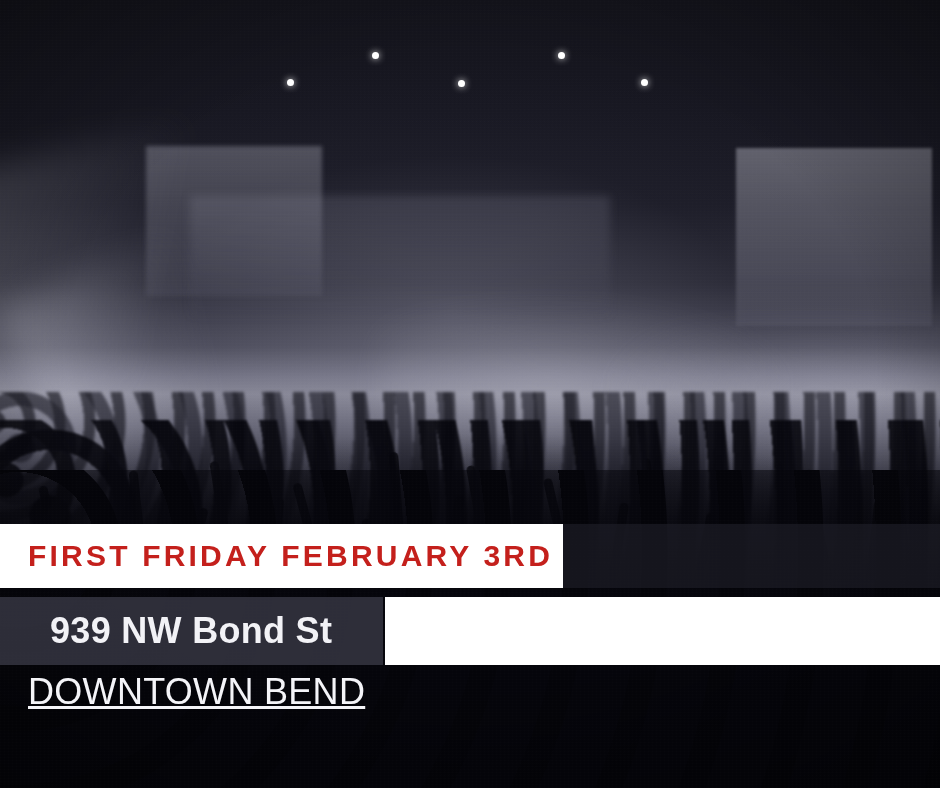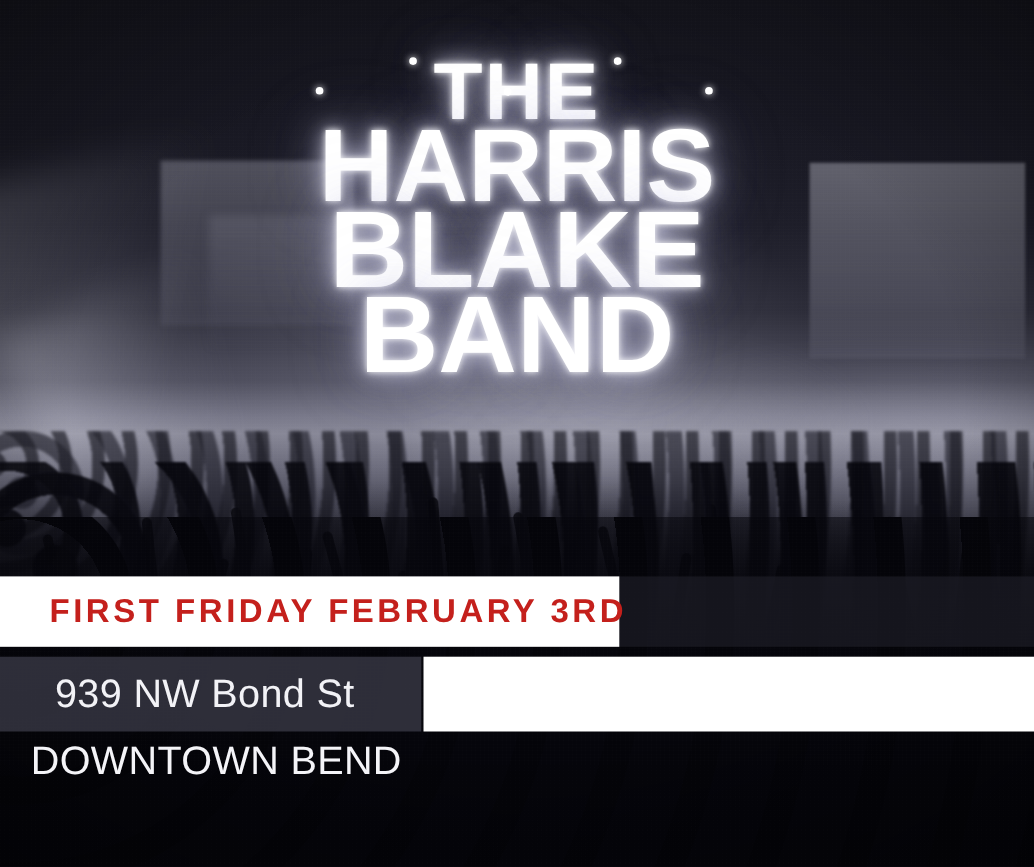--- a/index.html
+++ b/index.html
@@ -202,21 +202,21 @@
     background: rgba(32,32,42,0.62);
   }
   .date-band {
     position: absolute;
     left: 0; top: 524px;
     width: 563px; height: 64px;
     background: #ffffff;
   }
   .date-text {
     position: absolute;
-    left: 45px; top: 524px;
+    left: 28px; top: 524px;
     height: 64px;
     display: flex;
     align-items: center;
     font-family: "Liberation Sans", sans-serif;
     font-weight: bold;
     font-size: 30px;
     letter-spacing: 3.2px;
     color: #c4201c;
     white-space: nowrap;
   }
@@ -248,38 +248,39 @@
     width: 555px; height: 68px;
     background: #ffffff;
   }
   .addr-line1 {
     position: absolute;
     left: 50px; top: 597px;
     height: 68px;
     display: flex;
     align-items: center;
     font-family: "Liberation Sans", sans-serif;
-    font-weight: normal;
+    font-weight: bold;
     font-size: 36px;
     letter-spacing: 0.3px;
     color: #f2f2f6;
     white-space: nowrap;
   }
   .addr-line2 {
     position: absolute;
     left: 28px; top: 666px;
     height: 52px;
     display: flex;
     align-items: center;
     font-family: "Liberation Sans", sans-serif;
     font-weight: normal;
     font-size: 36px;
     letter-spacing: 0.3px;
     color: #f4f4f8;
     white-space: nowrap;
+    text-decoration: underline;
   }
   .venue-text {
     position: absolute;
     left: 385px; top: 597px;
     width: 555px; height: 68px;
     display: flex;
     align-items: center;
     justify-content: center;
     font-family: "Liberation Serif", serif;
     font-weight: bold;
@@ -327,26 +328,20 @@
       <span class="hand" style="left: 824px; height: 112px; transform: rotate(-11deg); transform-origin: center bottom;"></span>
       <span class="hand" style="left: 866px; height: 80px; transform: rotate(6deg); transform-origin: center bottom;"></span>
       <span class="hand" style="left: 904px; height: 94px; transform: rotate(-7deg); transform-origin: center bottom;"></span>
     </div>
   <div class="bg-layer crowd crowd-mid"></div>
   <div class="bg-layer crowd crowd-front"></div>
 
   <div class="bg-layer vignette"></div>
   <div class="bg-layer grain"></div>
 
-  <div class="band-name">
-    <span class="ln ln-the">THE</span>
-    <span class="ln ln-harris">HARRIS</span>
-    <span class="ln ln-blake">BLAKE</span>
-    <span class="ln ln-band">BAND</span>
-  </div>
   <div id="dots-layer">
       <span class="dot" style="left: 372px; top: 52px;"></span>
       <span class="dot" style="left: 558px; top: 52px;"></span>
       <span class="dot" style="left: 287px; top: 79px;"></span>
       <span class="dot" style="left: 458px; top: 80px;"></span>
       <span class="dot" style="left: 641px; top: 79px;"></span>
     </div>
 
   <div class="band-dark-row"></div>
   <div class="date-band"></div>

